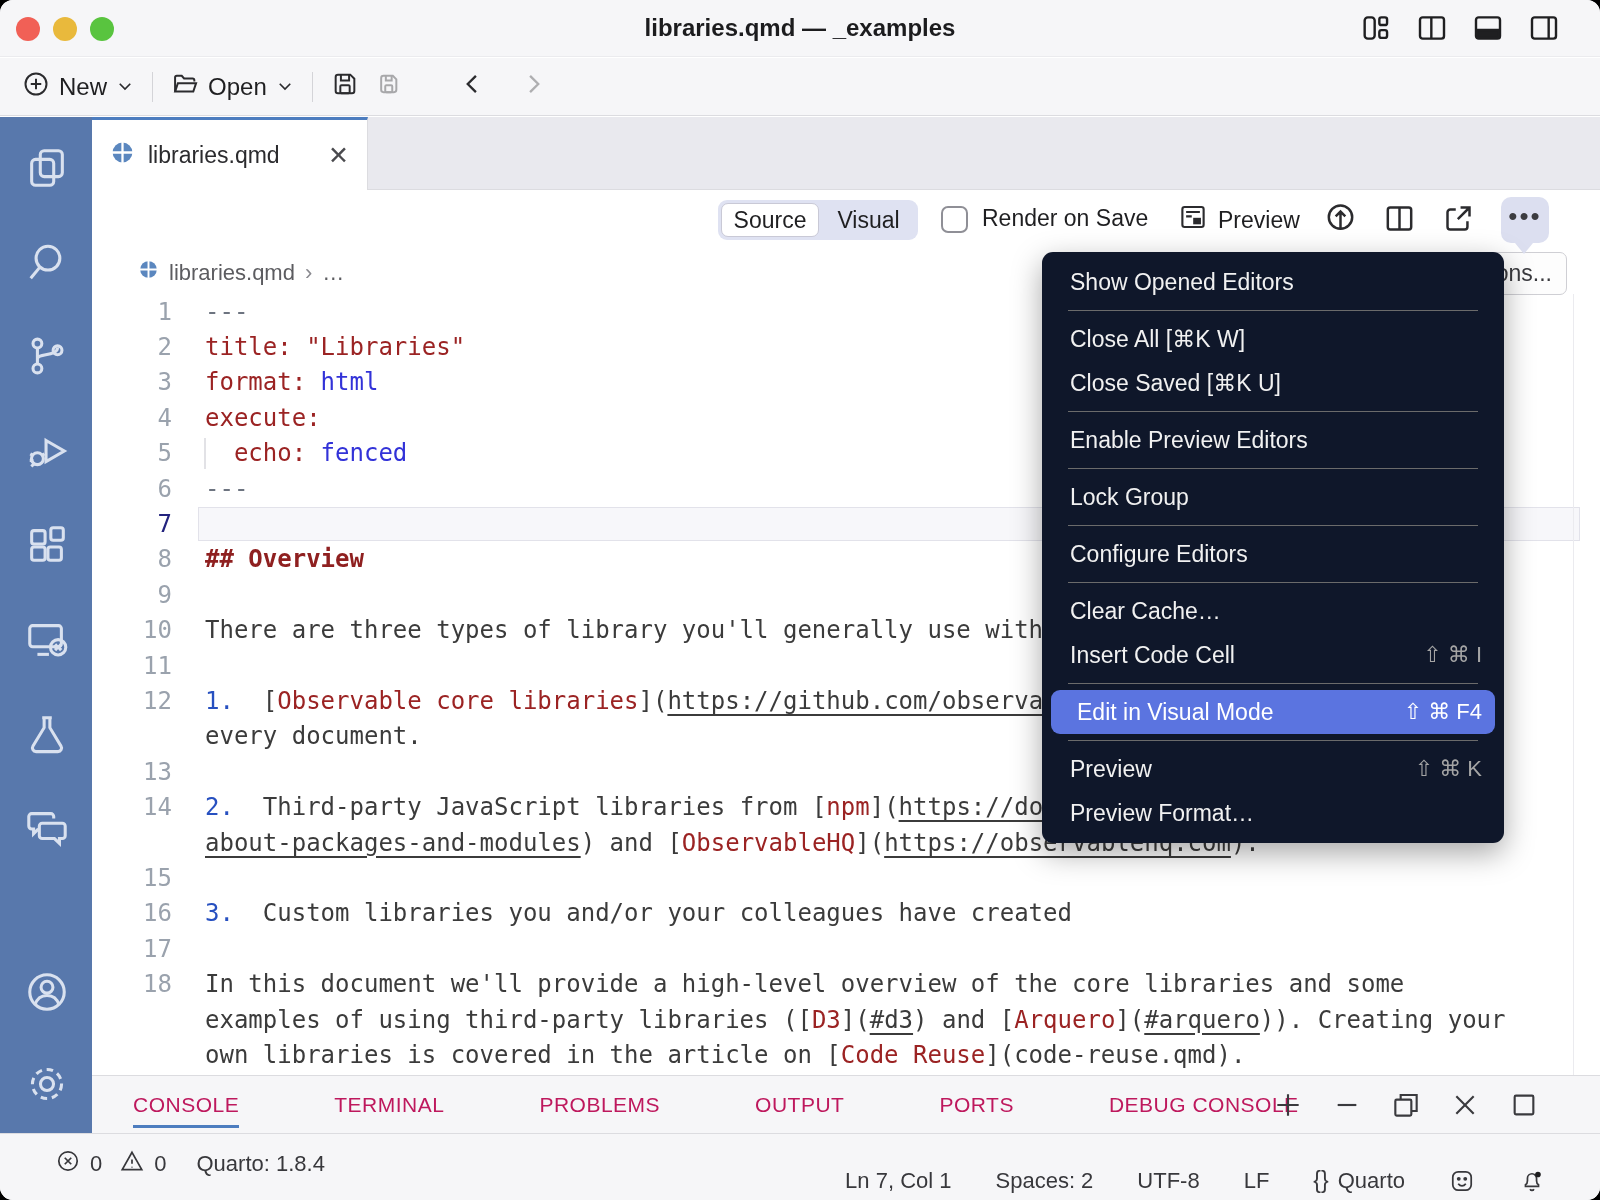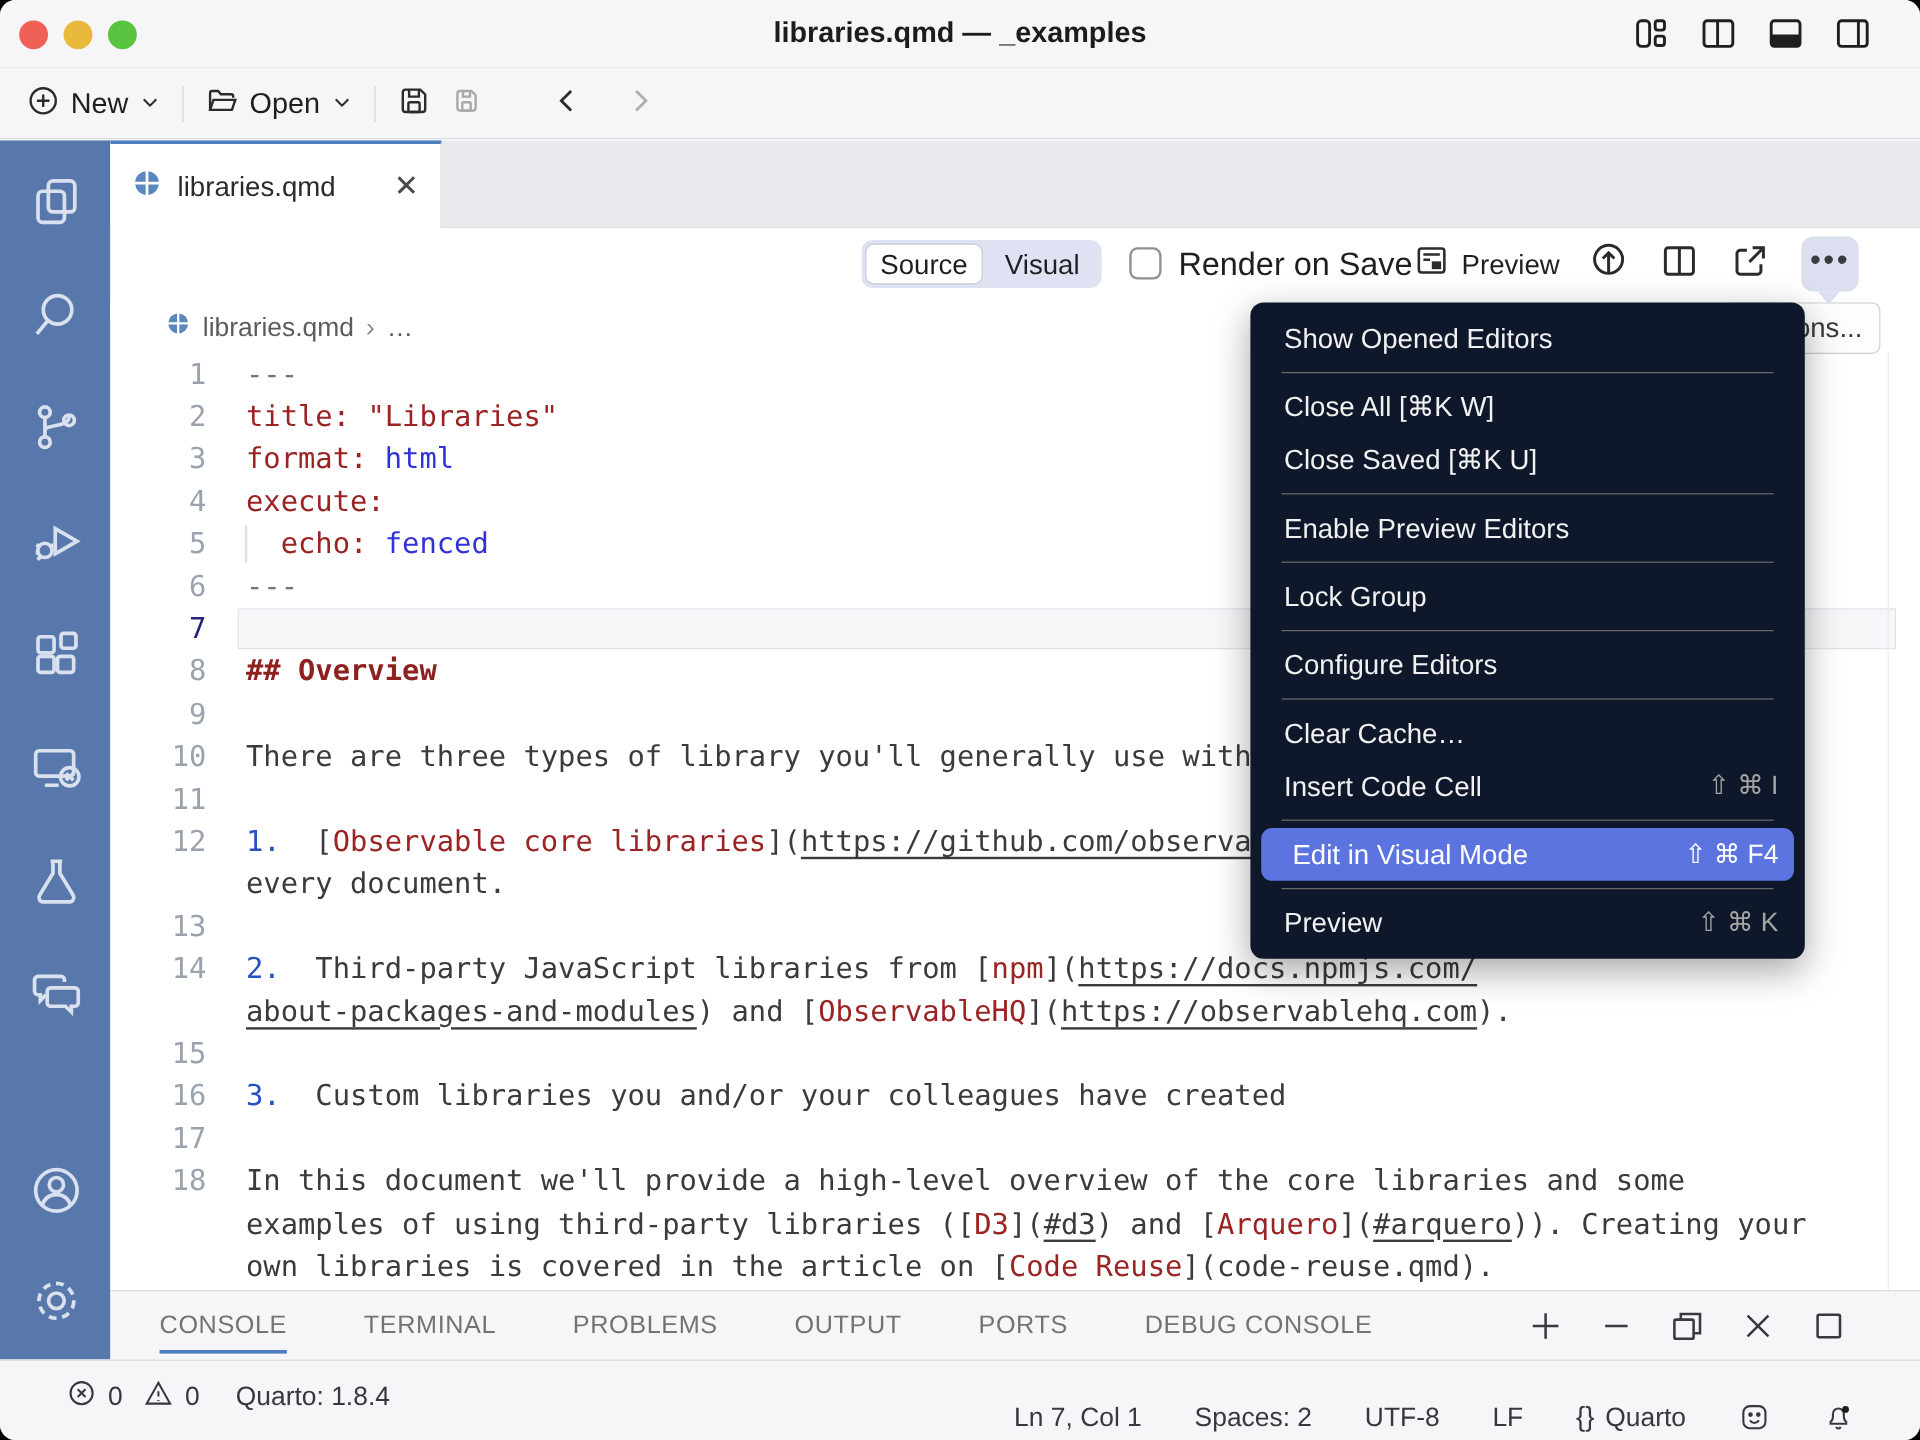--- a/index.html
+++ b/index.html
@@ -37,21 +37,21 @@
   .tabstrip { position:absolute; left:92px; top:117px; width:1508px; height:73px; background:#e9e9ee; border-bottom:1px solid #dcdce0; }
   .tab { position:absolute; left:0; top:0; width:276px; height:73px; background:#fff; border-top:3px solid #4d7dbf; border-right:1px solid #dcdce0; display:flex; align-items:center; padding:0 18px; gap:13px; font-size:23px; color:#2b2b2e; }
   .tab .close { margin-left:auto; font-size:25px; color:#4a4a4e; }
 
   
   .edtoolbar { position:absolute; left:92px; top:190px; width:1508px; height:76px; background:#fff; border-bottom:1px solid #e6e6ea; }
   .seg { position:absolute; left:626px; top:10px; width:200px; height:40px; background:#dfe2f2; border-radius:9px; display:flex; align-items:center; font-size:23px; color:#1f1f21; }
   .seg .on { width:98px; height:34px; margin-left:3px; background:#fff; border:1px solid #c9c9d6; border-radius:7px; display:flex; align-items:center; justify-content:center; }
   .seg .off { flex:1; text-align:center; }
   .checkbox { position:absolute; left:849px; top:16px; width:27px; height:27px; border:2px solid #8f8f96; border-radius:7px; background:#fff; }
-  .ros-label { position:absolute; left:890px; top:15px; font-size:27px; color:#1f1f21; }
+  .ros-label { position:absolute; left:890px; top:15px; font-size:23px; color:#1f1f21; }
   .prev-group { position:absolute; left:1086px; top:12px; display:flex; align-items:center; gap:10px; font-size:23px; color:#1f1f21; }
   .ed-icons { position:absolute; left:1232px; top:7px; display:flex; align-items:center; gap:26px; }
   .ed-icons svg { width:33px; height:33px; }
   .more-btn { width:48px; height:46px; background:#dcdff0; border-radius:10px; display:flex; align-items:center; justify-content:center; position:relative; }
   .more-btn .dots { font-size:26px; color:#3c3c40; letter-spacing:2px; margin-top:-8px; }
   .notch { position:absolute; left:1515px; top:243px; width:0; height:0; border-left:9px solid transparent; border-right:9px solid transparent; border-top:11px solid #dcdff0; z-index:40; }
 
   
   .tooltip { position:absolute; left:1437px; top:252px; width:130px; height:43px; background:#fdfdfd; border:1px solid #cfcfd4; border-radius:7px; z-index:10; display:flex; align-items:center; justify-content:flex-end; padding-right:14px; font-size:23px; color:#3a3a3e; }
 
@@ -77,21 +77,21 @@
   
   .menu { position:absolute; left:1042px; top:252px; width:462px; background:#0f172a; border-radius:11px; box-shadow:0 10px 30px rgba(0,0,0,.35); z-index:50; padding:8px 0; }
   .menu-item { height:44px; display:flex; align-items:center; padding:0 22px 0 28px; font-size:23px; color:#f1f1f1; }
   .menu-item .sc { margin-left:auto; color:#a5a5a5; font-size:22px; }
   .menu-item.hl { background:#5b74e0; border-radius:9px; margin:0 9px; padding:0 13px 0 26px; color:#fff; }
   .menu-item.hl .sc { color:#fff; }
   .menu-sep { height:1px; background:#6b6b6b; margin:6px 26px; }
 
   
   .panelbar { position:absolute; left:92px; top:1075px; width:1508px; height:58px; background:#f6f6f8; border-top:1px solid #dcdce0; }
-  .ptabs { position:absolute; left:41px; top:0; height:58px; display:flex; align-items:center; gap:64px; font-size:21px; letter-spacing:.5px; color:#737373; }
+  .ptabs { position:absolute; left:41px; top:0; height:58px; display:flex; align-items:center; gap:95px; font-size:21px; letter-spacing:.5px; color:#be185d; }
   .ptab { position:relative; height:58px; display:flex; align-items:center; }
   .ptab.active::after { content:""; position:absolute; left:0; right:0; bottom:6px; height:3px; background:#4d7dbf; }
   .picons { position:absolute; right:60px; top:13px; display:flex; gap:27px; }
   .picons svg { width:32px; height:32px; stroke:#3a3a3e; stroke-width:1.6; fill:none; }
 
   
   .statusbar { position:absolute; left:0; top:1133px; width:1600px; height:67px; background:#f6f6f8; border-top:1px solid #dcdce0; font-size:22px; color:#38383c; }
   .st-left { position:absolute; left:55px; top:0; height:60px; display:flex; align-items:center; gap:16px; }
   .st-right { position:absolute; right:55px; top:0; height:60px; display:flex; align-items:flex-end; gap:44px;margin-left:33px; }
   .st-item { display:flex; align-items:center; gap:9px; }
@@ -370,20 +370,23 @@
       <div class="menu-sep"></div>
       <div class="menu-item hl">
         <span>Edit in Visual Mode</span>
         <span class="sc">⇧ ⌘ F4</span>
       </div>
       <div class="menu-sep"></div>
       <div class="menu-item">
         <span>Preview</span>
         <span class="sc">⇧ ⌘ K</span>
       </div>
+      <div class="menu-item">
+        <span>Preview Format…</span>
+      </div>
     </div>
 
   <div class="panelbar">
     <div class="ptabs" id="panel-tabs">
         <div class="ptab active">CONSOLE</div>
         <div class="ptab">TERMINAL</div>
         <div class="ptab">PROBLEMS</div>
         <div class="ptab">OUTPUT</div>
         <div class="ptab">PORTS</div>
         <div class="ptab">DEBUG CONSOLE</div>

